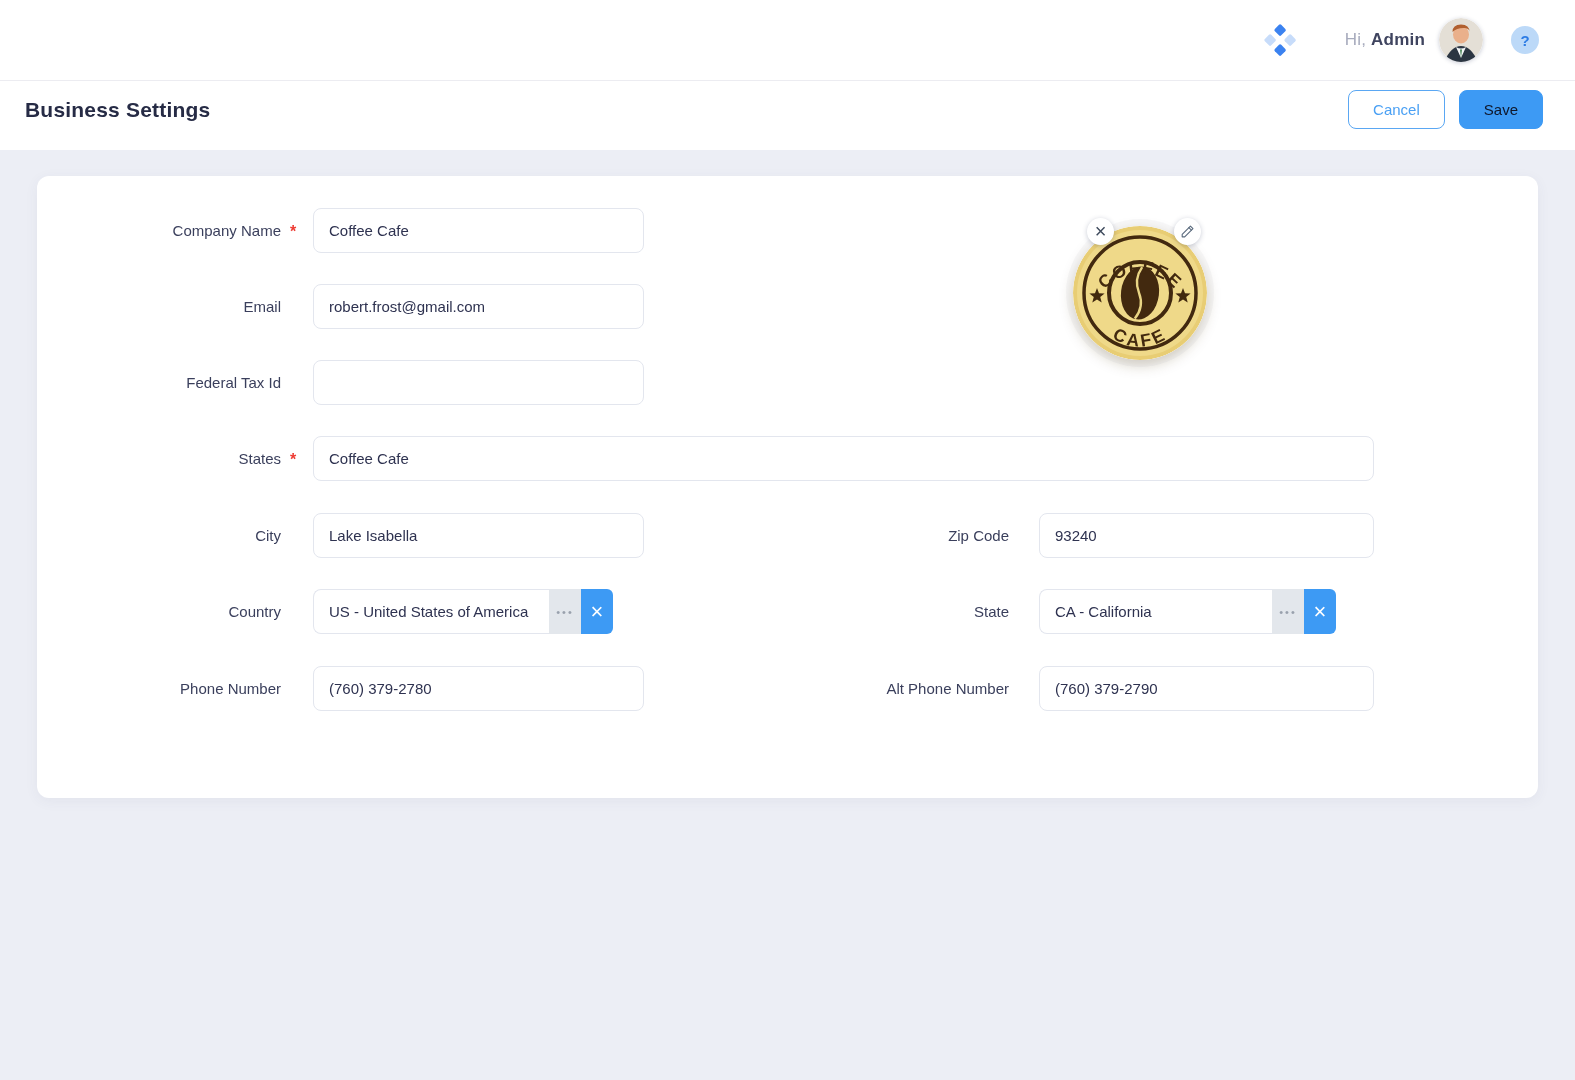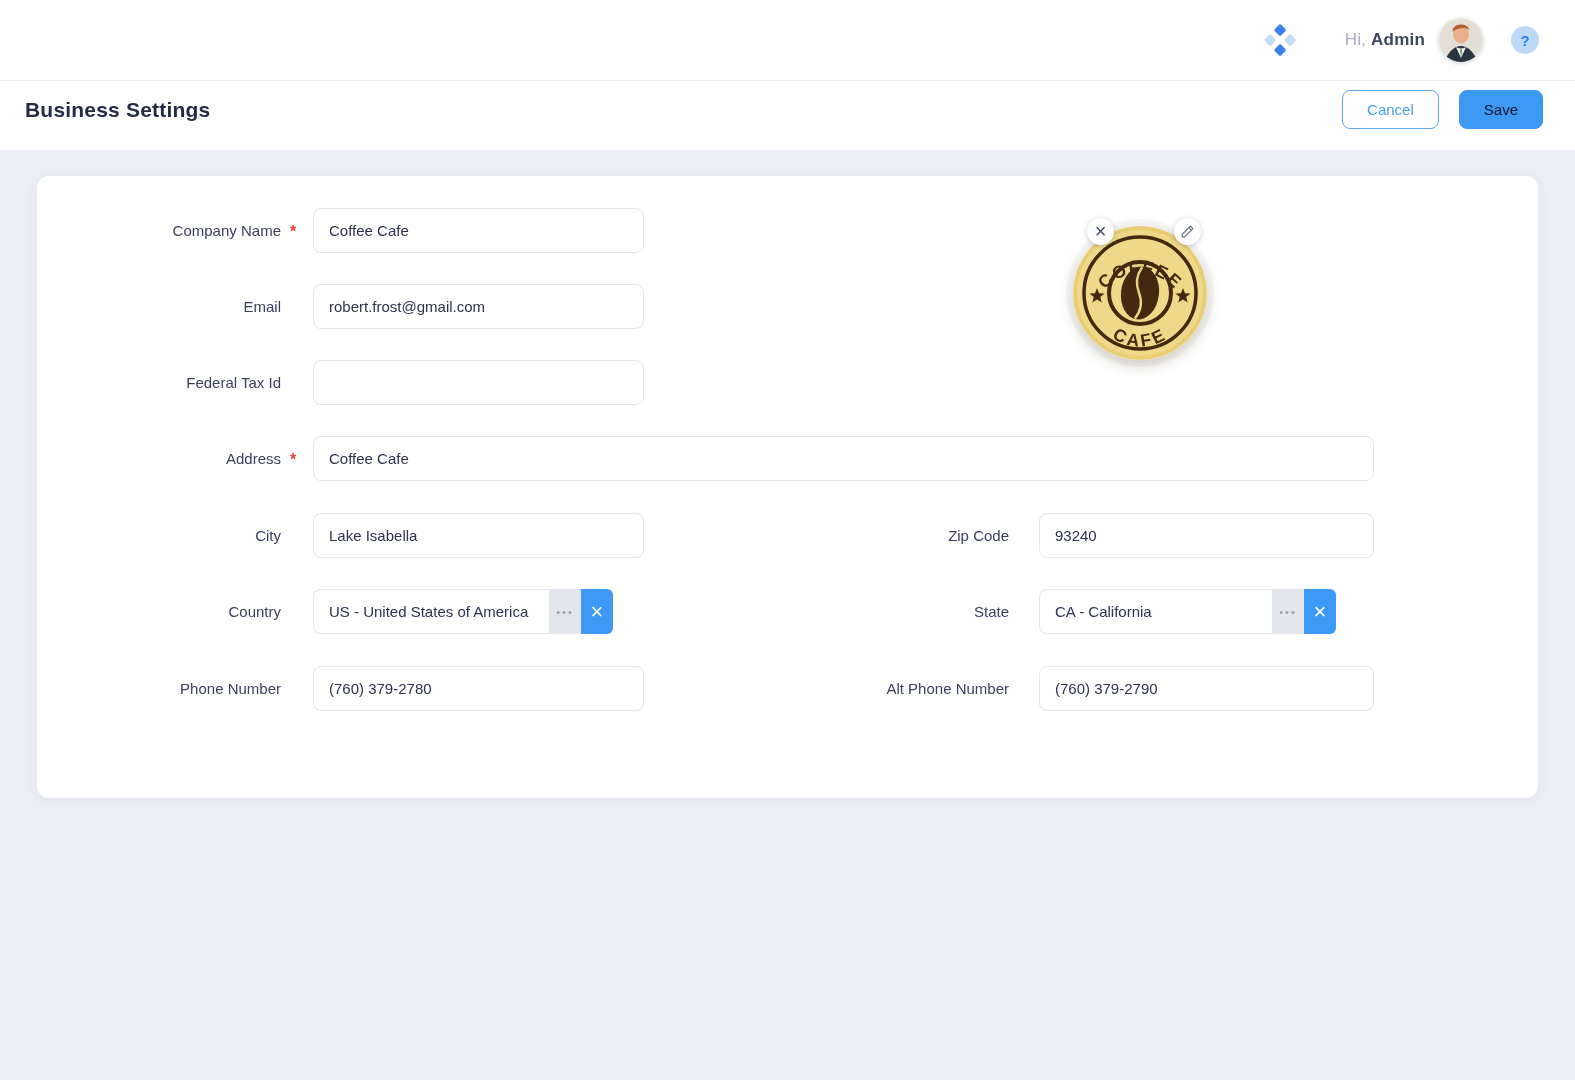--- a/index.html
+++ b/index.html
@@ -28,21 +28,21 @@
     width:28px; height:28px; border-radius:50%; background:#bcd9f8;
     color:#2d7ce4; font-weight:700; font-size:15px;
     display:flex; align-items:center; justify-content:center; cursor:pointer;
   }
   
   .pagehead {
     height:70px; background:#ffffff; border-top:1px solid #ececf1;
     display:flex; align-items:center; padding:0 32px 12px 25px;
   }
   .page-title { font-size:21px; font-weight:700; color:#262b45; letter-spacing:.2px; }
-  .head-actions { margin-left:auto; display:flex; gap:20px; }
+  .head-actions { margin-left:auto; display:flex; gap:14px; }
   .btn {
     height:39px; border-radius:8px; font-size:15px; font-family:inherit;
     display:flex; align-items:center; justify-content:center; cursor:pointer;
     padding:0 24px; border:1px solid transparent;
   }
   .btn-cancel { background:#ffffff; border-color:#5aa7f3; color:#4aa0f4; }
   .btn-save   { background:#3d9af4; color:#0f172a; border-color:#3d9af4; }
   
   .content { position:relative; height:930px;margin-top:8px; }
   .card {
@@ -142,21 +142,21 @@
     <div class="flabel" style="top:32px;">Company Name</div>
     <div class="req" style="top:32px;">*</div>
     <input class="tinput lcol-x" style="top: 32px;" value="Coffee Cafe">
 
     <div class="flabel" style="top:108px;">Email</div>
     <input class="tinput lcol-x" style="top: 108px;" value="robert.frost@gmail.com">
 
     <div class="flabel" style="top:184px;">Federal Tax Id</div>
     <input class="tinput lcol-x" style="top: 184px;" value="">
 
-    <div class="flabel" style="top:260px;">Address</div>
+    <div class="flabel" style="top:260px;">States</div>
     <div class="req" style="top:260px;">*</div>
     <input class="tinput" style="top: 260px; left: 276px; width: 1061px;" value="Coffee Cafe">
 
     <div class="flabel" style="top:337px;">City</div>
     <input class="tinput lcol-x" style="top: 337px;" value="Lake Isabella">
     <div class="flabel rcol" style="top:337px;">Zip Code</div>
     <input class="tinput rcol-x" style="top: 337px;" value="93240">
 
     <div class="flabel" style="top:413px;">Country</div>
     <div class="lookup" style="top:413px; left:276px; width:300px;">

